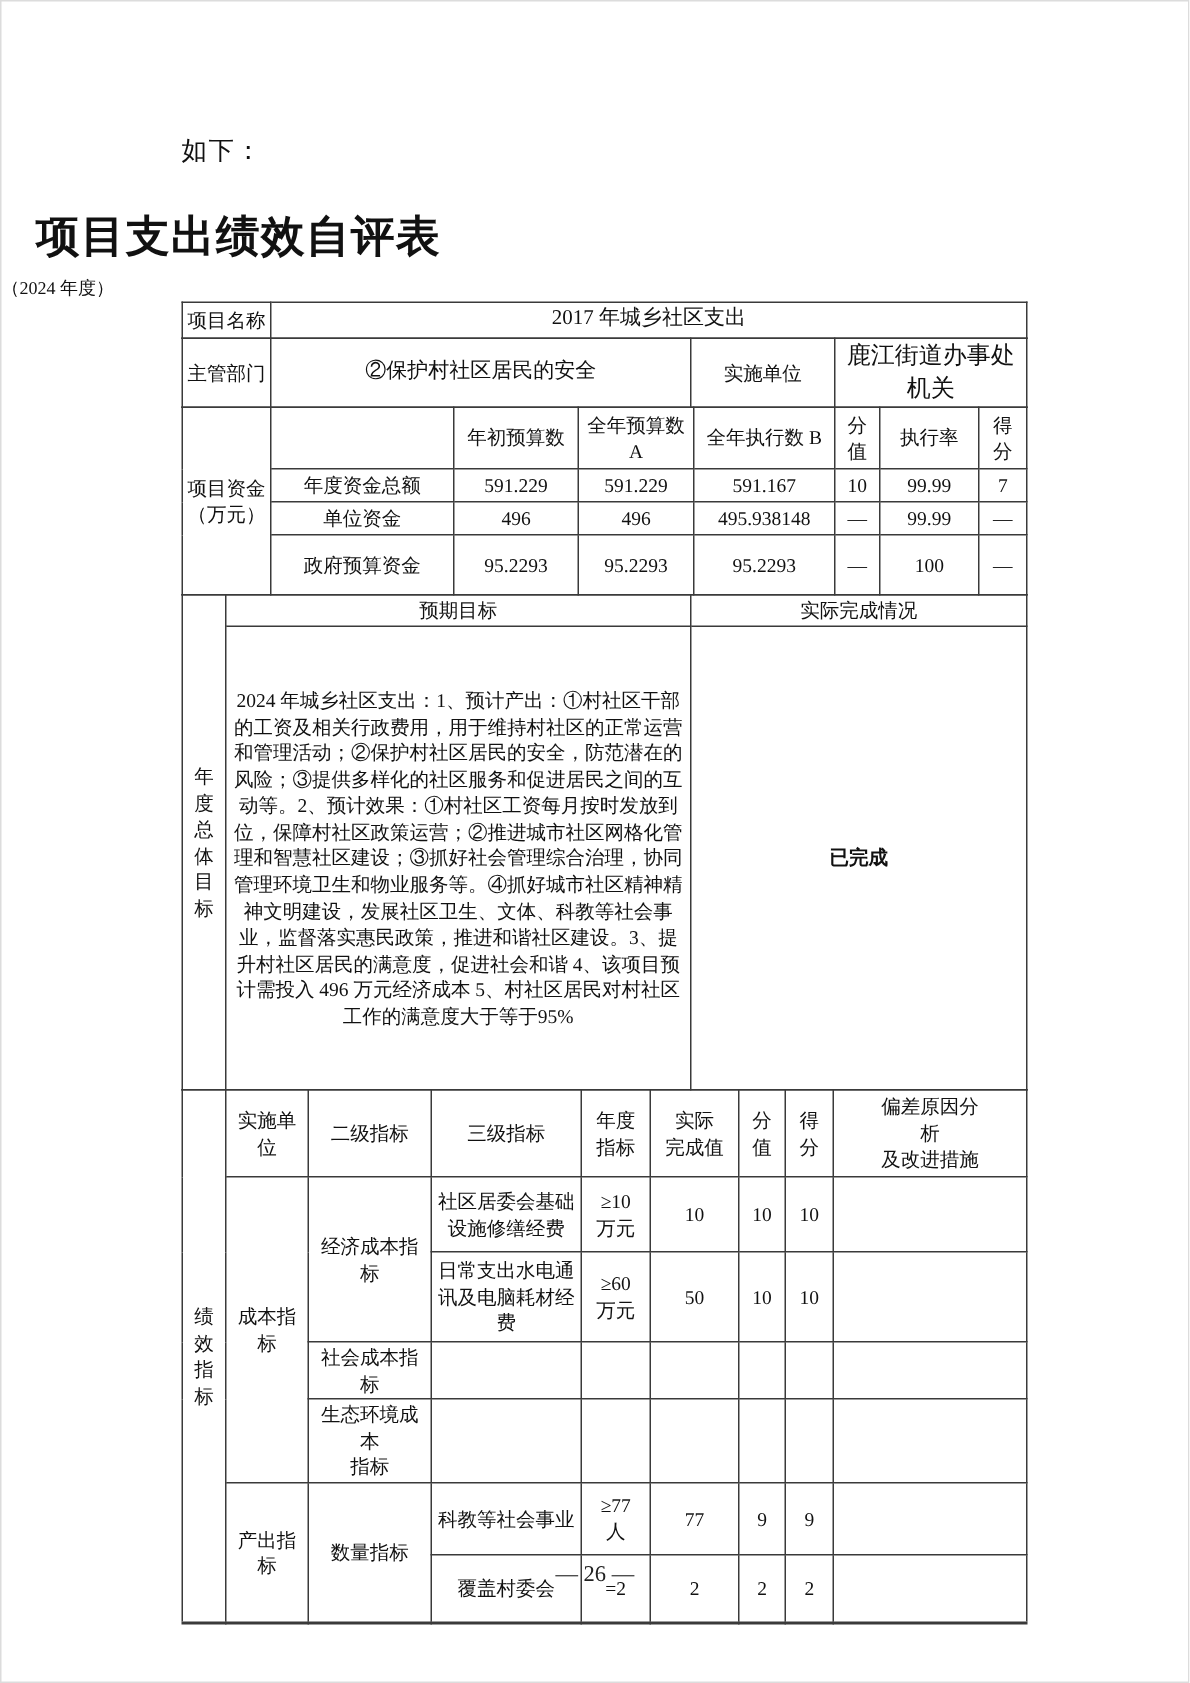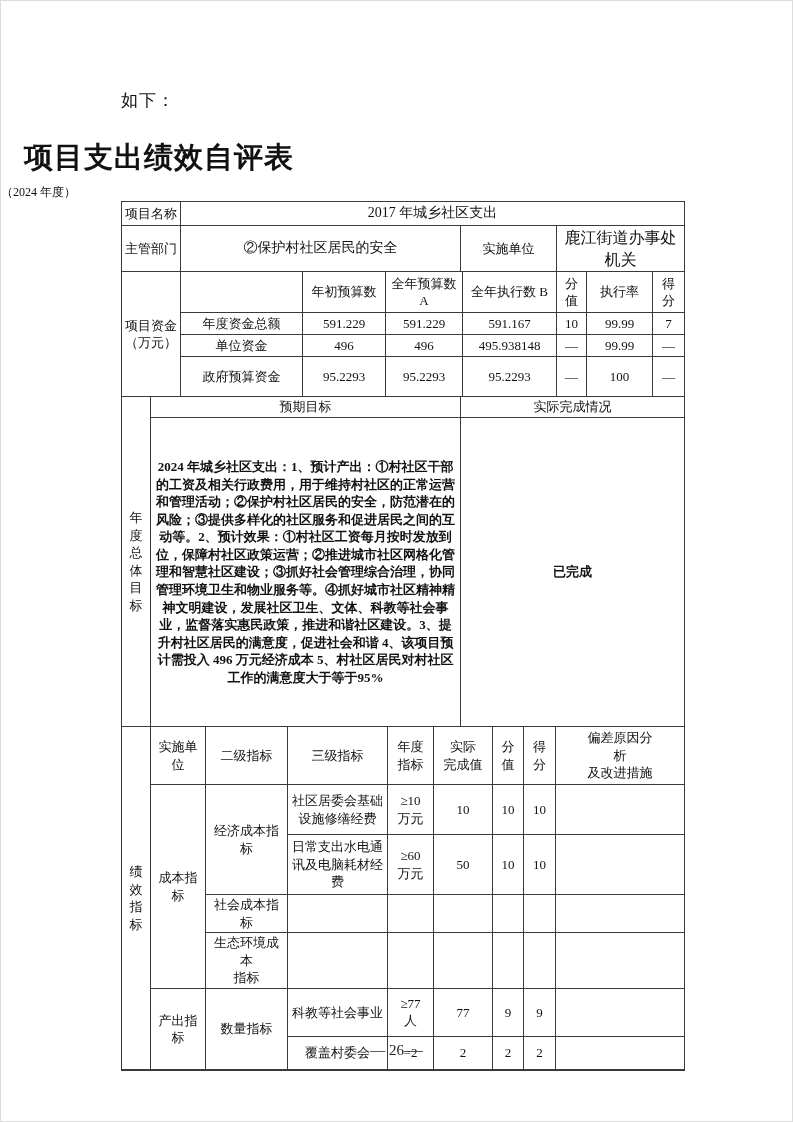--- a/index.html
+++ b/index.html
@@ -33,21 +33,20 @@
 
   .left  { text-align:left; padding-left:5px; padding-right:4px; }
   .lines { white-space:pre-line; }
   .num   { font-size:15px; font-family:"Liberation Serif","DejaVu Serif",serif; }
   .vside { white-space:pre-line; line-height:25px; font-size:13.5px; padding:0; }
   .para  {
     text-align:justify; text-align-last:center;
     vertical-align:top;
     font-size:15px; line-height:22px;
     padding:2px 5px;
-    font-weight:bold;
   }
   .done  { font-weight:700; font-size:15px; }
   .footer { position:absolute; left:0; top:1041px; width:100%; text-align:center; font-size:15px; color:#222; }
 </style>
 </head>
 <body>
 
 <div class="doc">
 
   <div class="intro">如下：</div>
@@ -242,21 +241,21 @@
         <td rowspan="2">产出指标</td>
         <td rowspan="2">数量指标</td>
         <td class="left">科教等社会事业</td>
         <td class="lines num">≥77
 人</td>
         <td class="num">77</td>
         <td class="num">9</td>
         <td class="num">9</td>
         <td></td>
       </tr>
-      <tr style="height:34px">
+      <tr style="height:46px">
         <td class="left">覆盖村委会</td>
         <td class="num">=2</td>
         <td class="num">2</td>
         <td class="num">2</td>
         <td class="num">2</td>
         <td></td>
       </tr>
     </tbody>
       </table>
 

